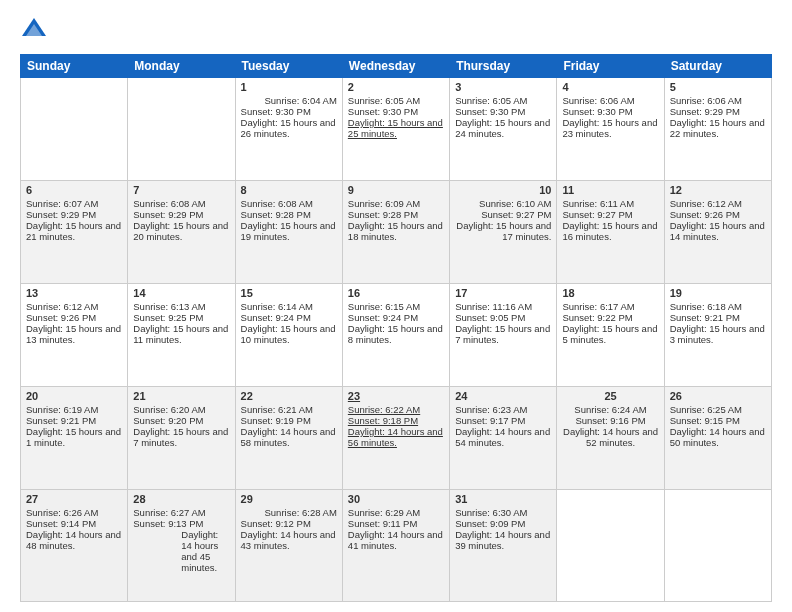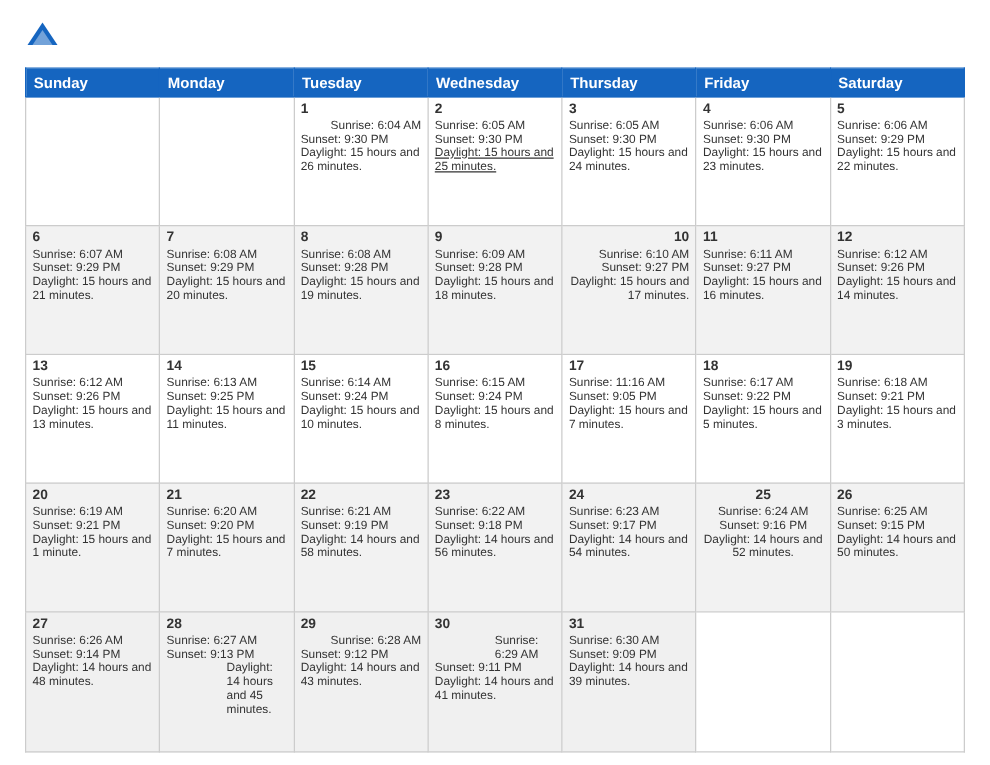--- a/index.html
+++ b/index.html
@@ -268,21 +268,21 @@
             <span style="display: block;">Sunrise: 6:20 AM</span>
             <span style="display: block;">Sunset: 9:20 PM</span>
             <span style="display: block;">Daylight: 15 hours and 7 minutes.</span>
           </td>
           <td style="background: rgb(242, 242, 242);">
             <span class="day-num">22</span>
             <span style="display: block;">Sunrise: 6:21 AM</span>
             <span style="display: block;">Sunset: 9:19 PM</span>
             <span style="display: block;">Daylight: 14 hours and 58 minutes.</span>
           </td>
-          <td style="background: rgb(242, 242, 242);">
+          <td style="background: rgb(242, 242, 242); text-decoration: underline;">
             <span class="day-num">23</span>
             <span style="display: block;">Sunrise: 6:22 AM</span>
             <span style="display: block;">Sunset: 9:18 PM</span>
             <span style="display: block;">Daylight: 14 hours and 56 minutes.</span>
           </td>
           <td style="background: rgb(242, 242, 242);">
             <span class="day-num">24</span>
             <span style="display: block;">Sunrise: 6:23 AM</span>
             <span style="display: block;">Sunset: 9:17 PM</span>
             <span style="display: block;">Daylight: 14 hours and 54 minutes.</span>
@@ -314,21 +314,21 @@
             <span style="display: block; margin-left: 48px;">Daylight: 14 hours and 45 minutes.</span>
           </td>
           <td>
             <span class="day-num">29</span>
             <span style="display: block; text-align: right;">Sunrise: 6:28 AM</span>
             <span style="display: block;">Sunset: 9:12 PM</span>
             <span style="display: block;">Daylight: 14 hours and 43 minutes.</span>
           </td>
           <td>
             <span class="day-num">30</span>
-            <span style="display: block; margin-left: 48px;">Sunrise: 6:29 AM</span>
+            <span style="display: block;">Sunrise: 6:29 AM</span>
             <span style="display: block;">Sunset: 9:11 PM</span>
             <span style="display: block;">Daylight: 14 hours and 41 minutes.</span>
           </td>
           <td>
             <span class="day-num">31</span>
             <span style="display: block;">Sunrise: 6:30 AM</span>
             <span style="display: block;">Sunset: 9:09 PM</span>
             <span style="display: block;">Daylight: 14 hours and 39 minutes.</span>
           </td>
           <td class="empty-cell" style="background: rgb(255, 255, 255);"></td>

